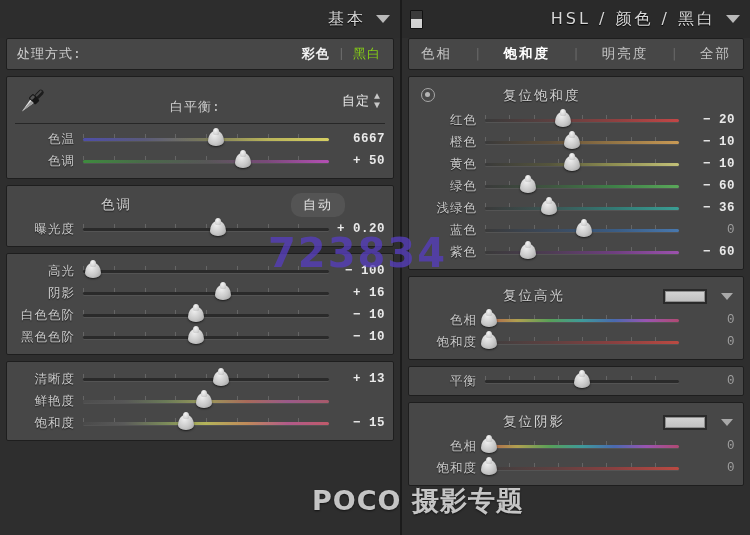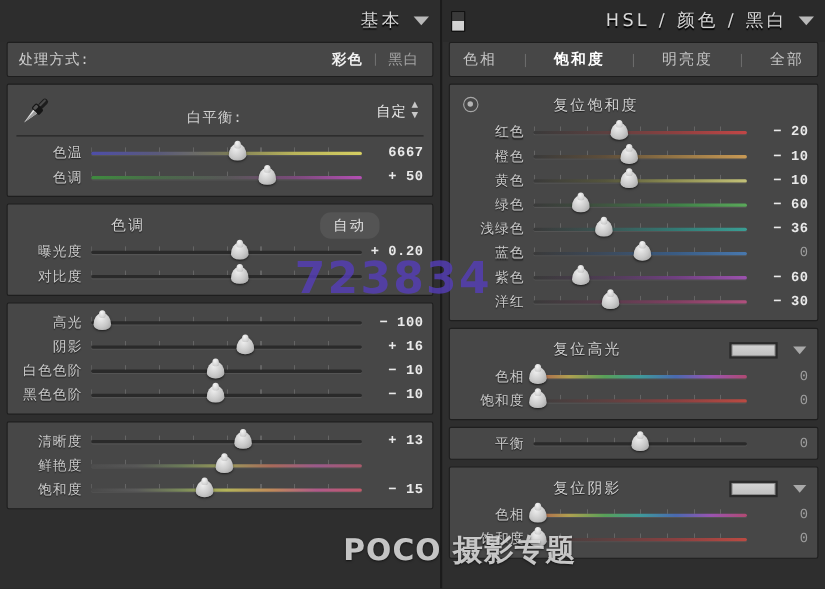--- a/index.html
+++ b/index.html
@@ -61,21 +61,21 @@
 
   
   .row {
     display: flex; align-items: center;
     height: 24px;
     padding: 0 12px 0 10px;
     position: relative;
   }
   .row .lbl { color: #cfcfcf; font-size: 13px; letter-spacing: 1px; }
   .row .spacer { flex: 1; }
-  .row .opt { color: #a3a3a3; font-size: 13px; letter-spacing: 1px; }
+  .row .opt { color: #84cc16; font-size: 13px; letter-spacing: 1px; }
   .row .opt.on { color: #f2f2f2; font-weight: bold; }
   .row .sep { color: #707070; font-size: 12px; margin: 0 8px; }
 
   
   .wb-row { display: flex; align-items: center; height: 36px; padding: 0 12px 0 8px; }
   .wb-center { flex: 1; text-align: center; color: #cfcfcf; font-size: 13px; letter-spacing: 1px; margin-top: 12px; }
   .wb-val { color: #e8e8e8; font-size: 13px; letter-spacing: 1px; }
   .stepper { display: inline-block; margin-left: 4px; color: #c8c8c8; font-size: 10px; line-height: 9px; vertical-align: middle; }
 
   .eyedropper { width: 34px; height: 34px; position: relative; flex: 0 0 auto; }
@@ -272,29 +272,20 @@
       </div>
       <div class="srow">
         <span class="slabel">曝光度</span>
         <span class="strack">
           <span class="track"></span>
           <span class="ticks"></span>
           <span class="knob" style="left:55%"></span>
         </span>
         <span class="svalue">+ 0.20</span>
       </div>
-      <div class="srow">
-        <span class="slabel">对比度</span>
-        <span class="strack">
-          <span class="track"></span>
-          <span class="ticks"></span>
-          <span class="knob" style="left:55%"></span>
-        </span>
-        <span class="svalue"></span>
-      </div>
     </div>
 
     <div class="section">
       <div class="srow">
         <span class="slabel">高光</span>
         <span class="strack">
           <span class="track"></span>
           <span class="ticks"></span>
           <span class="knob" style="left:4%"></span>
         </span>
@@ -447,29 +438,20 @@
       <div class="srow">
         <span class="slabel">紫色</span>
         <span class="strack">
           <span class="track" style="background:linear-gradient(to right,#3a3a3a,#4e3c54,#6f3f80,#9c52ae);"></span>
           <span class="ticks"></span>
           <span class="knob" style="left:22%"></span>
         </span>
         <span class="svalue">− 60</span>
       </div>
 
-      <div class="srow">
-        <span class="slabel">洋红</span>
-        <span class="strack">
-          <span class="track" style="background:linear-gradient(to right,#3a3a3a,#563c4a,#813f62,#b0507e);"></span>
-          <span class="ticks"></span>
-          <span class="knob" style="left:36%"></span>
-        </span>
-        <span class="svalue">− 30</span>
-      </div>
     </div>
 
 
     <div class="section">
       <div class="caption">
         <span class="cap-text">复位高光</span>
         <span class="swatch"></span>
         <span class="mini-caret"></span>
       </div>
       <div class="srow">

